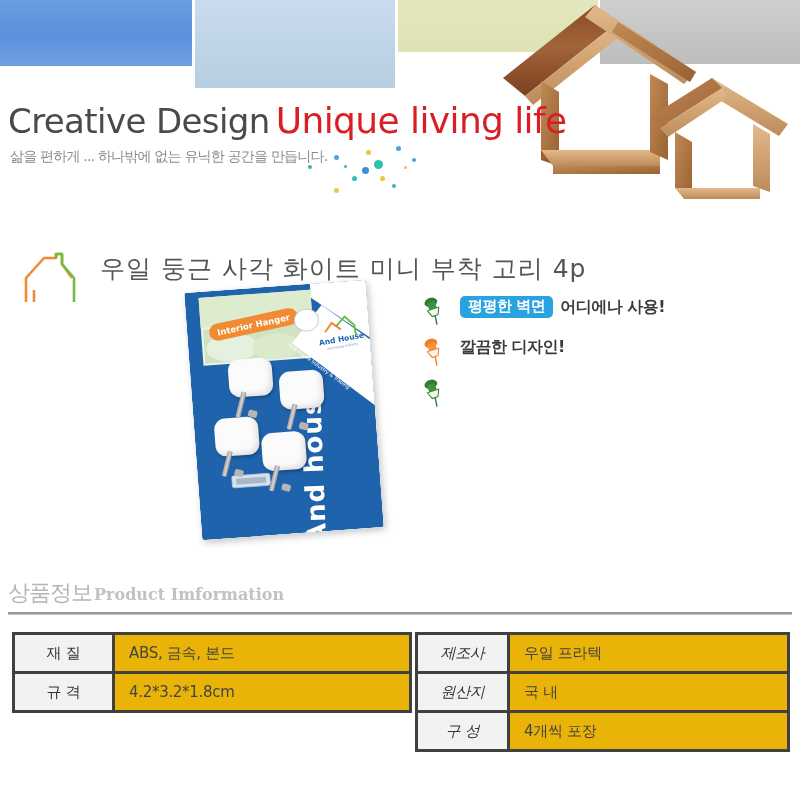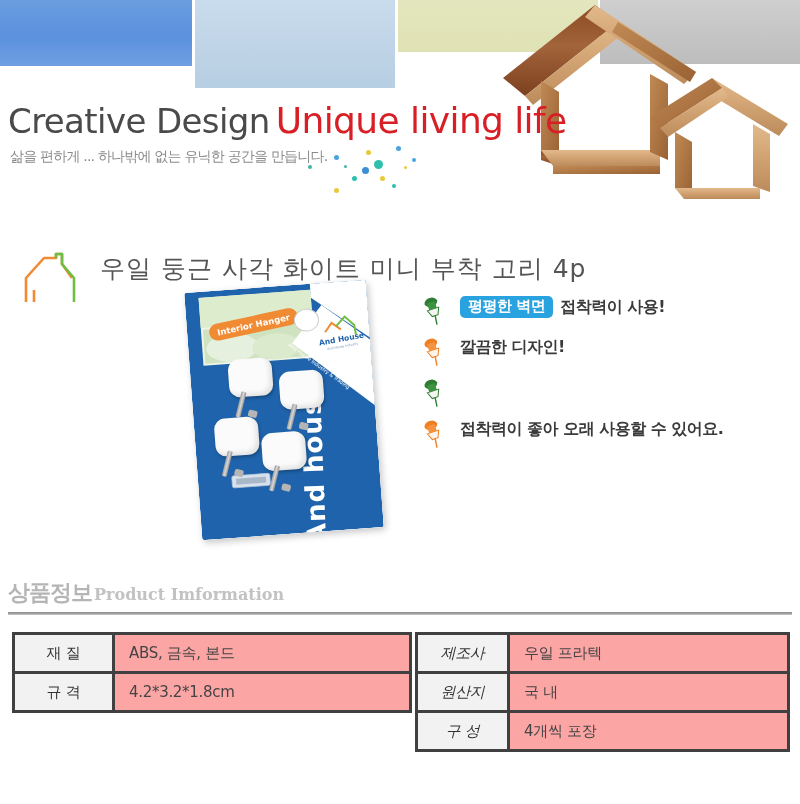--- a/index.html
+++ b/index.html
@@ -92,21 +92,21 @@
   .badge {
     display: inline-block; background: #29a3e0; color: #ffffff;
     border-radius: 5px; padding: 3px 8px 4px 8px; font-size: 15px; font-weight: bold;
     letter-spacing: -0.5px; vertical-align: middle; line-height: 1;
   }
   .after-badge { margin-left: 7px; vertical-align: middle; }
 
   
   #info-head { position: absolute; left: 8px; top: 578px; white-space: nowrap; }
   #info-head .ko {
-    font-size: 22px; color: #b5b5b5; font-weight: bold; letter-spacing: -1px;
+    font-size: 22px; color: #b5b5b5; font-weight: normal; letter-spacing: -1px;
     font-family: "DejaVu Sans", sans-serif;
   }
   #info-head .en {
     font-size: 16px; color: #c2c2c2; font-weight: bold; margin-left: 2px;
     font-family: "DejaVu Serif", serif; letter-spacing: 0px;
   }
   #info-rule {
     position: absolute; left: 8px; top: 612px; width: 784px; height: 3px;
     background: linear-gradient(180deg,#909090 0%,#9e9e9e 50%,#cfcfcf 100%);
   }
@@ -116,21 +116,21 @@
   #spec-left  { left: 12px; top: 632px; width: 400px; }
   #spec-right { left: 415px; top: 632px; width: 375px; }
   .spec-table td {
     border: 3px solid #404040;
     height: 39px; font-size: 15px; color: #444444;
     font-family: "DejaVu Sans", sans-serif; letter-spacing: -0.3px;
   }
   .spec-table td.k {
     background: #f2f2f2; width: 100px; text-align: center; color: #333333;
   }
-  .spec-table td.v { background: #fca5a5; padding-left: 14px; }
+  .spec-table td.v { background: #eab308; padding-left: 14px; }
   #spec-right td.k { width: 92px; font-style: italic; }
 </style>
 </head>
 <body>
 
 <div id="page">
 
   <div class="block" id="blk-blue"></div>
   <div class="block" id="blk-lblue"></div>
   <div class="block" id="blk-khaki"></div>
@@ -284,21 +284,21 @@
     <div class="feature">
       <svg class="pin" width="26" height="30" viewBox="0 0 26 30">
         <g transform="rotate(-18 13 13)">
           <ellipse cx="13" cy="6" rx="6.5" ry="4.5" fill="#2f7d32"></ellipse>
           <rect x="9" y="6" width="8" height="7" fill="#3d9440"></rect>
           <path d="M7,13 L19,13 L16,20 L10,20 Z" fill="#f2f6ef" stroke="#2f7d32" stroke-width="1"></path>
           <path d="M13,20 L12,29" stroke="#2f7d32" stroke-width="1.4"></path>
         </g>
       </svg>
       <div class="feat-text">
-        <span class="badge">평평한 벽면</span><span class="after-badge">접착력이 사용!</span>
+        <span class="badge">평평한 벽면</span><span class="after-badge">어디에나 사용!</span>
       </div>
     </div>
 
     <div class="feature">
       <svg class="pin" width="26" height="30" viewBox="0 0 26 30">
         <g transform="rotate(-18 13 13)">
           <ellipse cx="13" cy="6" rx="6.5" ry="4.5" fill="#ee7f22"></ellipse>
           <rect x="9" y="6" width="8" height="7" fill="#f59440"></rect>
           <path d="M7,13 L19,13 L16,20 L10,20 Z" fill="#fdf4ec" stroke="#ee7f22" stroke-width="1"></path>
           <path d="M13,20 L12,29" stroke="#ee7f22" stroke-width="1.4"></path>
@@ -311,31 +311,20 @@
       <svg class="pin" width="26" height="30" viewBox="0 0 26 30">
         <g transform="rotate(-18 13 13)">
           <ellipse cx="13" cy="6" rx="6.5" ry="4.5" fill="#2f7d32"></ellipse>
           <rect x="9" y="6" width="8" height="7" fill="#3d9440"></rect>
           <path d="M7,13 L19,13 L16,20 L10,20 Z" fill="#f2f6ef" stroke="#2f7d32" stroke-width="1"></path>
           <path d="M13,20 L12,29" stroke="#2f7d32" stroke-width="1.4"></path>
         </g>
       </svg>
     </div>
 
-    <div class="feature">
-      <svg class="pin" width="26" height="30" viewBox="0 0 26 30">
-        <g transform="rotate(-18 13 13)">
-          <ellipse cx="13" cy="6" rx="6.5" ry="4.5" fill="#ee7f22"></ellipse>
-          <rect x="9" y="6" width="8" height="7" fill="#f59440"></rect>
-          <path d="M7,13 L19,13 L16,20 L10,20 Z" fill="#fdf4ec" stroke="#ee7f22" stroke-width="1"></path>
-          <path d="M13,20 L12,29" stroke="#ee7f22" stroke-width="1.4"></path>
-        </g>
-      </svg>
-      <div class="feat-text">접착력이 좋아 오래 사용할 수 있어요.</div>
-    </div>
   </div>
 
   <div id="info-head">
     <span class="ko">상품정보</span><span class="en">Product Imformation</span>
   </div>
   <div id="info-rule"></div>
 
   <table class="spec-table" id="spec-left">
     <tbody>
       <tr>

